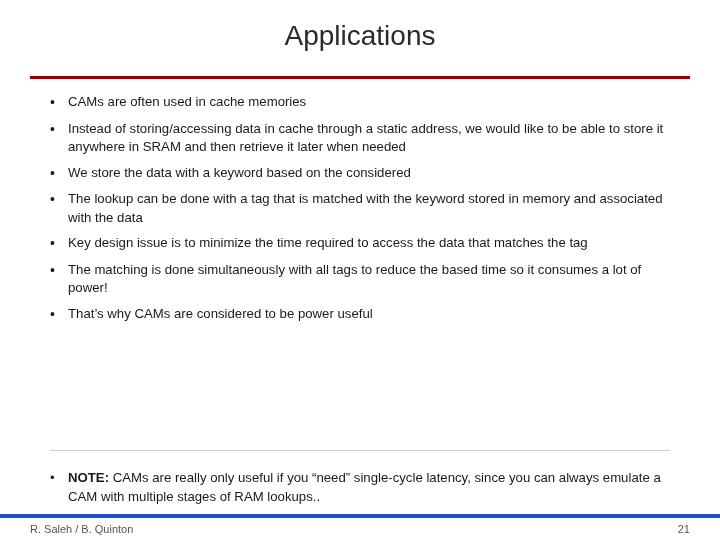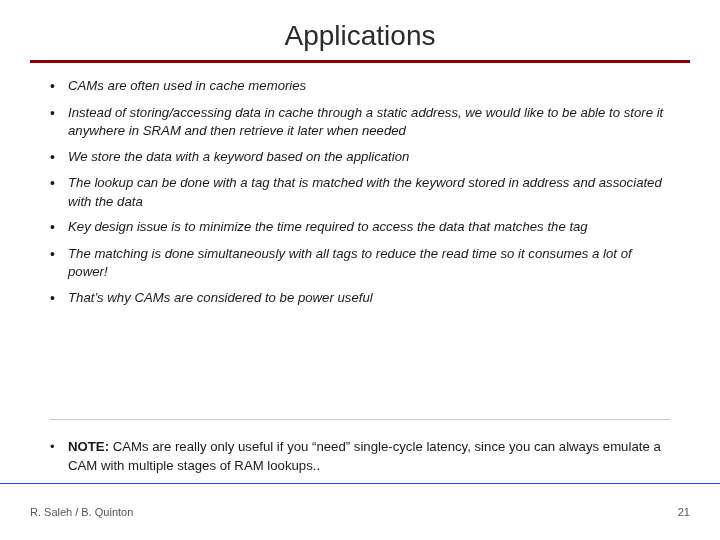--- a/index.html
+++ b/index.html
@@ -21,21 +21,21 @@
     .slide {
       width: 720px;
       height: 540px;
       background: #ffffff;
       display: flex;
       flex-direction: column;
       padding: 0;
     }
 
     .title-area {
-      padding: 20px 40px 8px 40px;
+      padding: 20px 40px 24px 40px;
       text-align: center;
     }
 
     .title {
       font-size: 28px;
       font-weight: normal;
       color: #2a2a2a;
       font-family: Arial, sans-serif;
     }
 
@@ -70,21 +70,20 @@
 
     .bullet-list li .bullet {
       min-width: 18px;
       font-size: 14px;
       margin-top: 0px;
       color: #1a1a1a;
     }
 
     .bullet-list li .text {
       flex: 1;
-      font-style: italic;
     }
 
     .note-item {
       display: flex;
       align-items: flex-start;
       margin-top: 8px;
       font-size: 13.2px;
       line-height: 1.4;
       padding-top: 4px;
     }
@@ -95,22 +94,22 @@
 
     .note-item .note-text {
       flex: 1;
     }
 
     .note-bold {
       font-weight: bold;
     }
 
     .footer {
-      border-top: 1px solid #1d4ed8;
-      padding: 22px 30px;
+      border-top: 4px solid #1d4ed8;
+      padding: 5px 30px;
       display: flex;
       justify-content: space-between;
       align-items: center;
       font-size: 11px;
       color: #555555;
     }
 
     .inner-rule {
       height: 1px;
       background: #cccccc;
@@ -135,33 +134,33 @@
     <li>
           <span class="bullet">•</span>
           <span class="text">CAMs are often used in cache memories</span>
         </li>
         <li>
           <span class="bullet">•</span>
           <span class="text">Instead of storing/accessing data in cache through a static address, we would like to be able to store it anywhere in SRAM and then retrieve it later when needed</span>
         </li>
         <li>
           <span class="bullet">•</span>
-          <span class="text">We store the data with a keyword based on the application</span>
+          <span class="text">We store the data with a keyword based on the considered</span>
         </li>
         <li>
           <span class="bullet">•</span>
-          <span class="text">The lookup can be done with a tag that is matched with the keyword stored in address and associated with the data</span>
+          <span class="text">The lookup can be done with a tag that is matched with the keyword stored in memory and associated with the data</span>
         </li>
         <li>
           <span class="bullet">•</span>
           <span class="text">Key design issue is to minimize the time required to access the data that matches the tag</span>
         </li>
         <li>
           <span class="bullet">•</span>
-          <span class="text">The matching is done simultaneously with all tags to reduce the read time so it consumes a lot of power!</span>
+          <span class="text">The matching is done simultaneously with all tags to reduce the based time so it consumes a lot of power!</span>
         </li>
         <li>
           <span class="bullet">•</span>
           <span class="text">That’s why CAMs are considered to be power useful</span>
         </li>
       </ul>
 
     <div class="inner-rule"></div>
 
     <div class="note-item">

